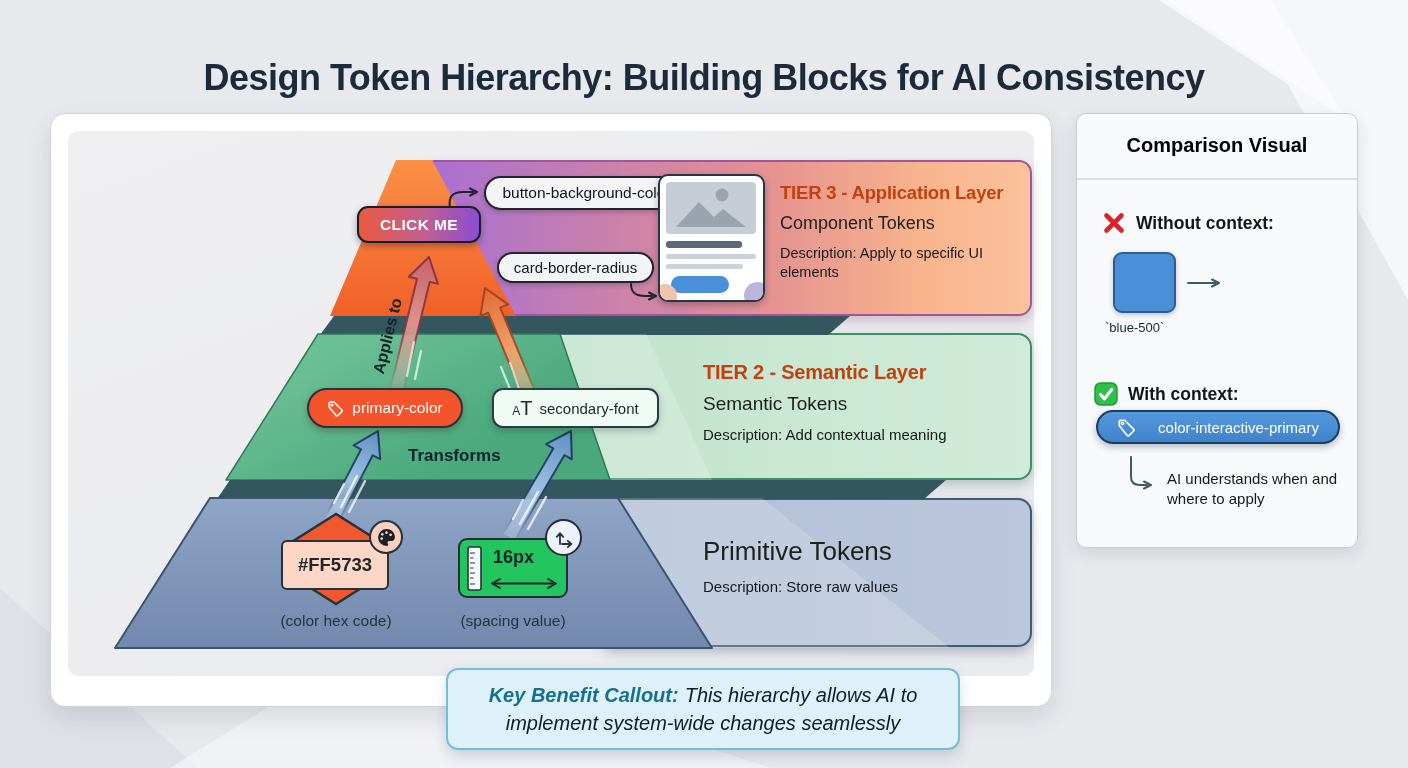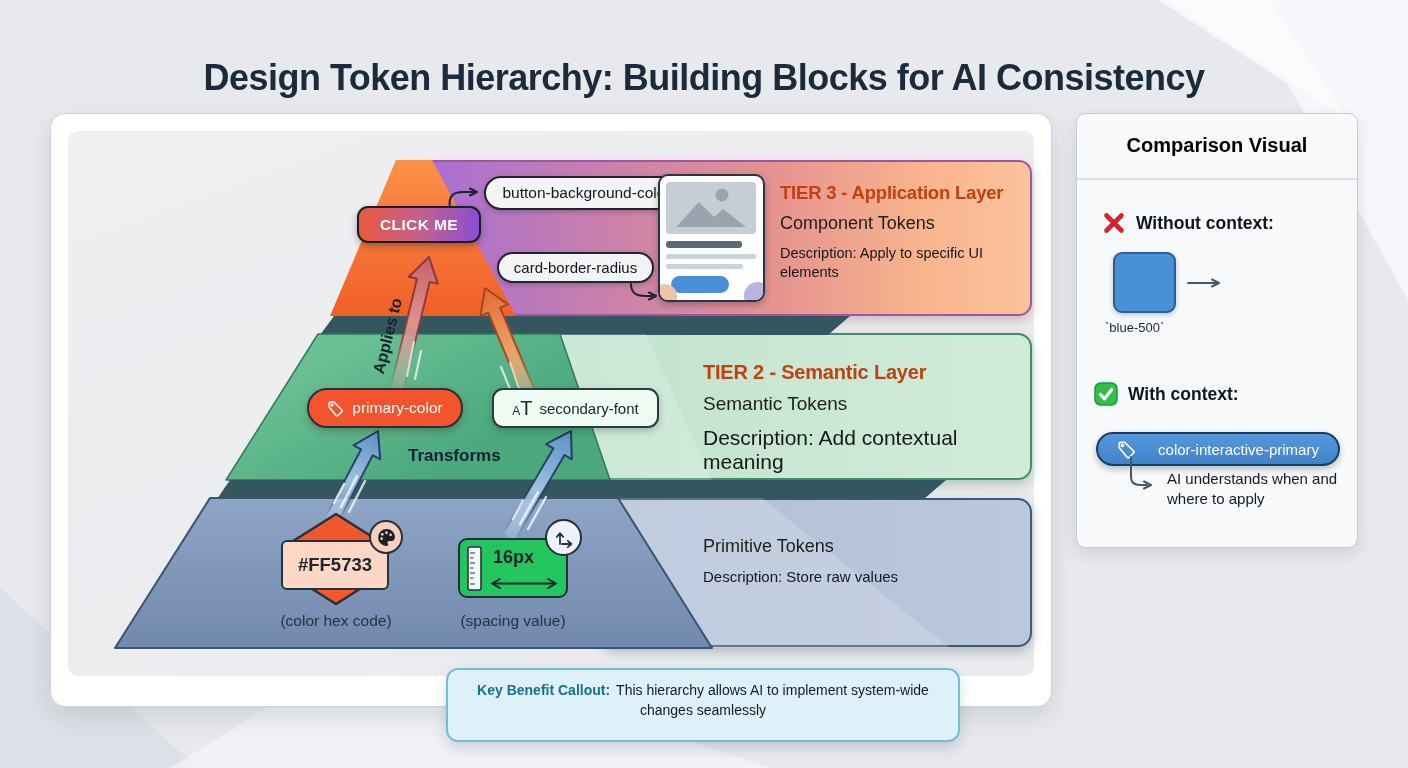--- a/index.html
+++ b/index.html
@@ -52,24 +52,24 @@
   .tier-text h3{margin:0;font-weight:700;color:#c2410c;}
   .tier-text .sub{color:#1d1f1b;}
   .tier-text .desc{color:#15181c;}
   #tier3-text{left:780px;top:182px;width:250px;}
   #tier3-text h3{font-size:18.5px;letter-spacing:-.2px;}
   #tier3-text .sub{font-size:18px;margin-top:9px;}
   #tier3-text .desc{font-size:14.5px;margin-top:10px;width:215px;line-height:1.3;}
   #tier2-text{left:703px;top:361px;width:310px;}
   #tier2-text h3{font-size:20px;letter-spacing:-.2px;}
   #tier2-text .sub{font-size:19px;margin-top:9px;}
-  #tier2-text .desc{font-size:21px;margin-top:11px;}
+  #tier2-text .desc{font-size:15px;margin-top:11px;}
   #tier1-text{left:703px;top:527px;width:310px;}
   #tier1-text h3{font-size:20px;letter-spacing:-.2px;}
-  #tier1-text .sub{font-size:18px;margin-top:9px;}
+  #tier1-text .sub{font-size:26px;margin-top:9px;}
   #tier1-text .desc{font-size:15px;margin-top:11px;}
 
   
   #click-me-btn{left:357px;top:206px;width:124px;height:37px;border-radius:11px;
     background:linear-gradient(90deg,#ea5a3d 0%,#c05f93 55%,#8a4ed2 100%);
     border:2.2px solid #191e27;color:#fff;font-size:15.5px;font-weight:800;letter-spacing:.4px;
     display:flex;align-items:center;justify-content:center;
     box-shadow:0 3px 7px rgba(20,20,40,.35);box-sizing:border-box;}
   .token-pill{background:#f3f4f6;border:2px solid #21262d;color:#13171d;
     display:flex;align-items:center;justify-content:center;box-sizing:border-box;
@@ -126,31 +126,31 @@
     font-size:20px;font-weight:700;color:#000000;}
   #sidebar-divider{position:absolute;left:0;right:0;top:64px;height:1.5px;background:#dbe0e6;}
   .sb-row{position:absolute;display:flex;align-items:center;gap:10px;}
   #row-without{left:25px;top:97px;}
   #row-with{left:17px;top:268px;}
   .sb-label{font-size:17.5px;font-weight:700;color:#10161d;}
   #blue-square{position:absolute;left:36px;top:138px;width:63px;height:61px;background:#4a90d9;
     border:2.2px solid #2b5e93;border-radius:9px;box-sizing:border-box;box-shadow:0 2px 5px rgba(20,40,70,.25);}
   #note-without{position:absolute;left:155px;top:141px;width:112px;font-size:15px;line-height:1.25;color:#121a22;}
   #token-without{position:absolute;left:28px;top:206px;font-size:13px;color:#1b2530;}
-  #context-pill{position:absolute;left:19px;top:318px;width:244px;height:34px;border-radius:18px;
+  #context-pill{position:absolute;left:19px;top:296px;width:244px;height:34px;border-radius:18px;
     background:linear-gradient(180deg,#5598dc,#3f83cc);border:2.2px solid #1c3c5e;
     color:#fff;font-size:15px;display:flex;align-items:center;justify-content:center;gap:22px;
     box-sizing:border-box;box-shadow:0 3px 7px rgba(15,40,70,.3);}
   #note-with{position:absolute;left:90px;top:355px;width:185px;font-size:15px;line-height:1.3;color:#121a22;}
 
   
   #callout{position:absolute;left:446px;top:668px;width:514px;min-height:74px;z-index:3;
     background:#def0f8;border:2px solid #74bdd8;border-radius:12px;box-sizing:border-box;
-    padding:11px 16px;text-align:center;font-size:14px;line-height:1.4;color:#101c26;
-    box-shadow:0 6px 14px rgba(30,60,80,.18);}
+    padding:11px 16px;text-align:center;font-size:20px;line-height:1.4;color:#101c26;
+    box-shadow:0 6px 14px rgba(30,60,80,.18);font-style:italic;}
   #callout .lbl{font-weight:700;color:#16718f;margin-right:6px;}
 </style>
 </head>
 <body>
 
 <div class="bgshape" id="bg-tr"></div>
 <div class="bgshape" id="bg-tr2"></div>
 <div class="bgshape" id="bg-bl"></div>
 <div class="bgshape" id="bg-bm"></div>
 

